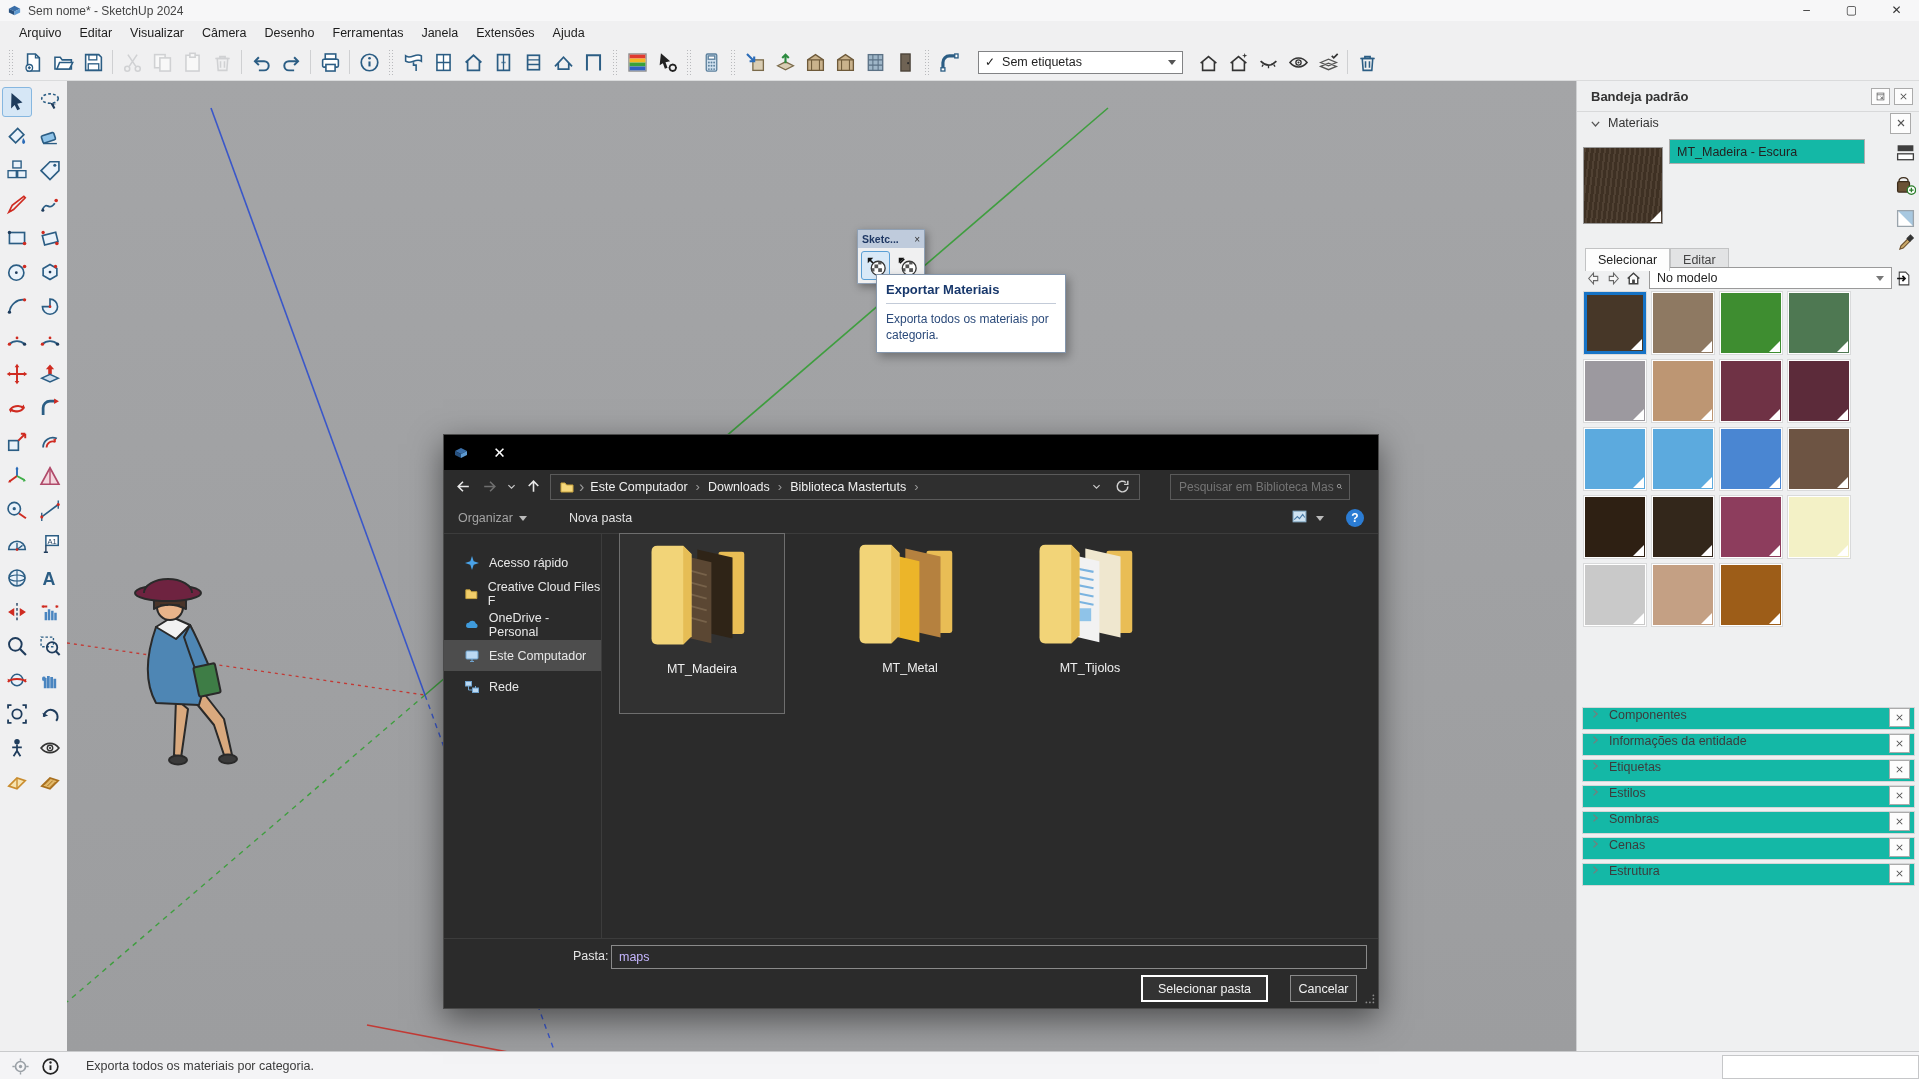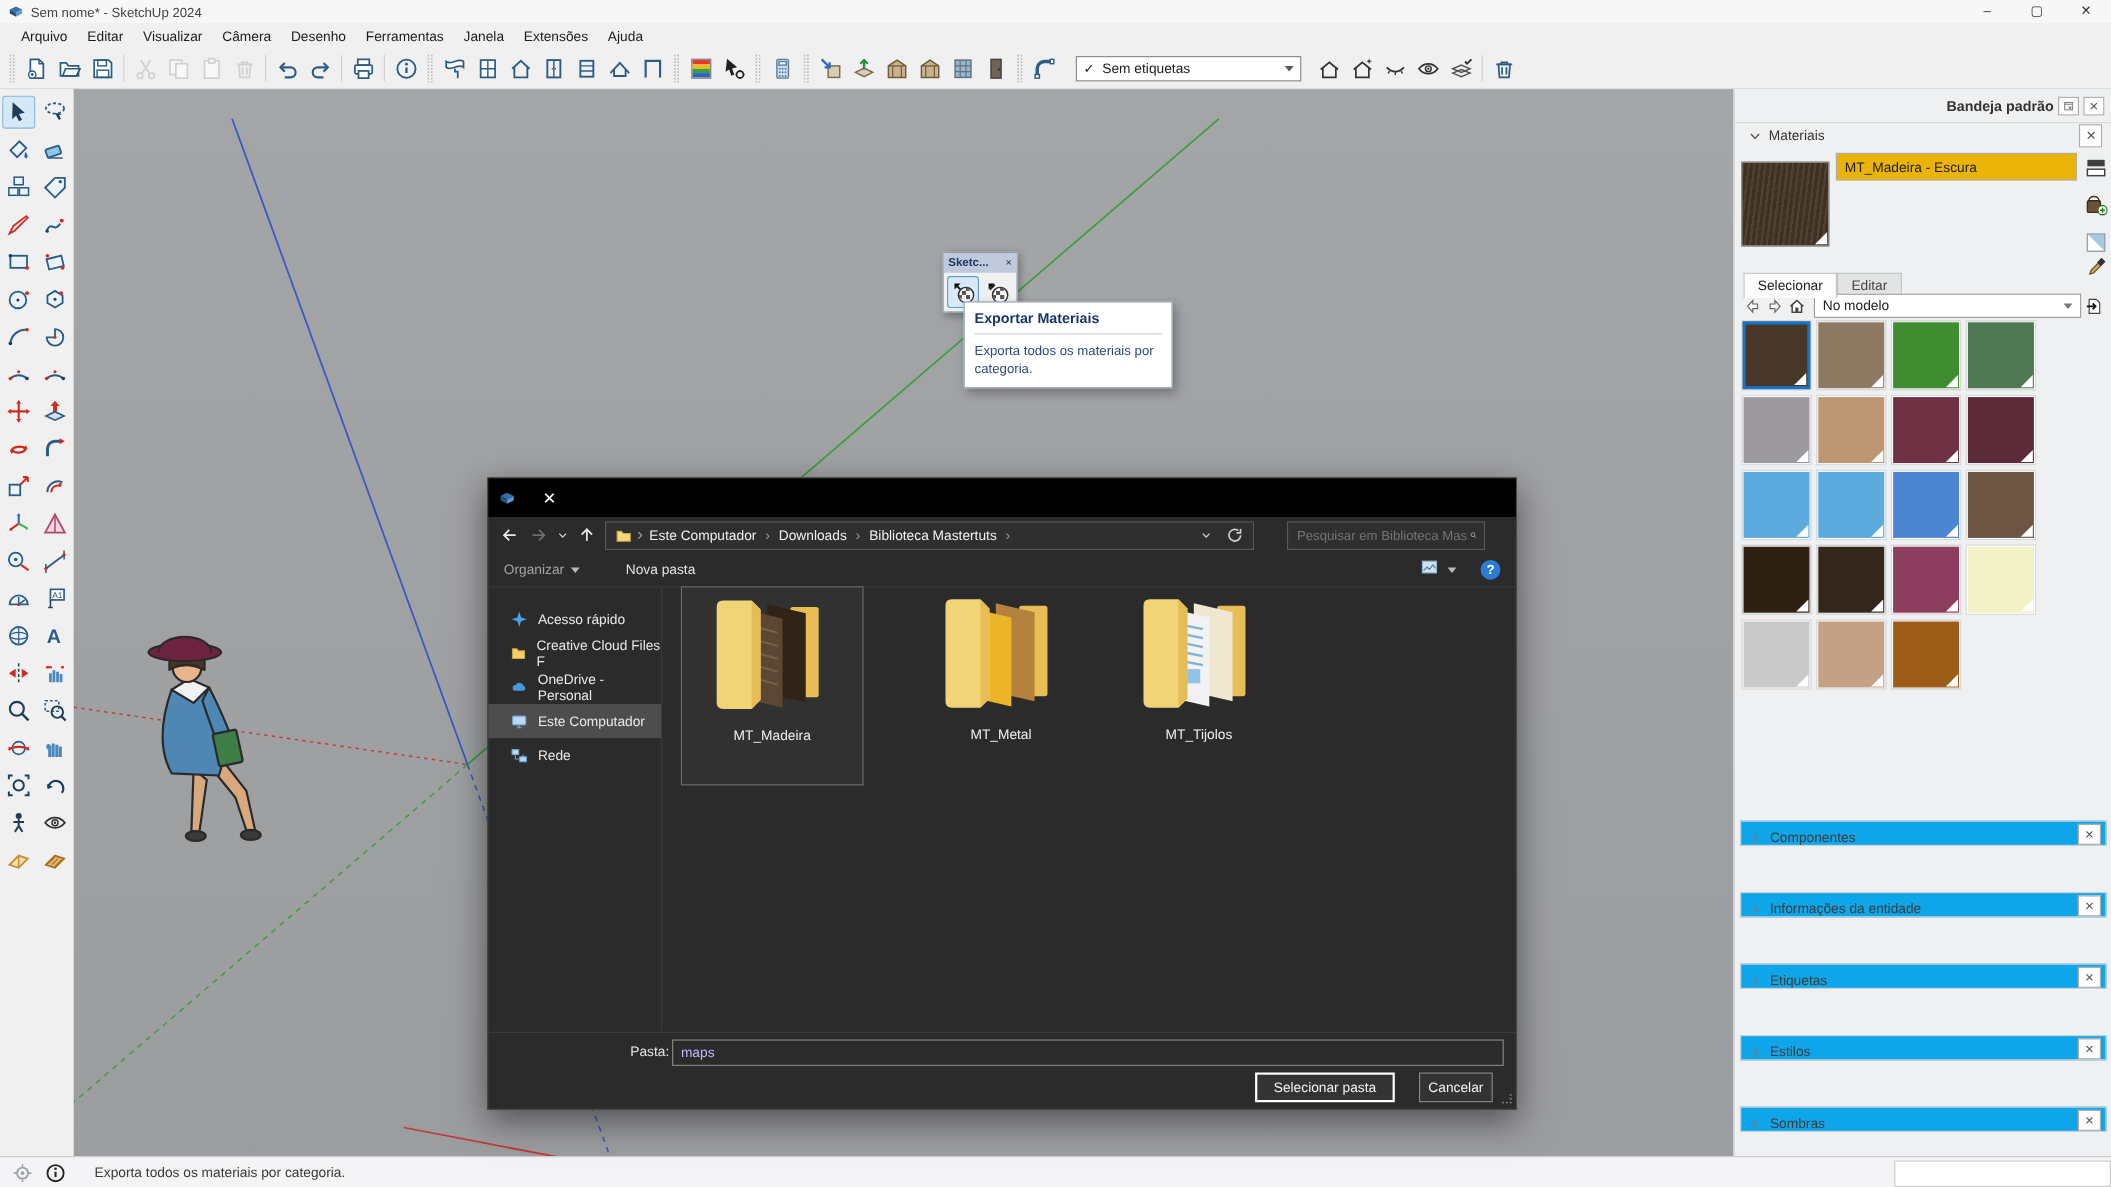--- a/index.html
+++ b/index.html
@@ -98,49 +98,49 @@
   #pasta-input{position:absolute;left:167px;top:6px;width:756px;height:24px;background:#2b2b2b;border:1px solid #8a8a8a;
       color:#c4b5fd;font-size:12.5px;font-family:inherit;padding:0 7px;box-sizing:border-box;outline:none;}
   .dlg-btn{position:absolute;top:36px;height:27px;background:#333;border:1px solid #8a8a8a;color:#f2f2f2;
       font-size:12.5px;font-family:inherit;display:flex;align-items:center;justify-content:center;box-sizing:border-box;}
   #btn-select{left:697px;width:127px;border:2px solid #fff;}
   #btn-cancel{left:846px;width:67px;}
   #dlg-grip{position:absolute;right:2px;bottom:2px;width:14px;height:14px;}
 
   
   #tray{left:1576px;top:81px;width:343px;height:970px;background:#eff0f1;border-left:1px solid #cfd0d2;box-sizing:border-box;}
-  #tray-header{height:26px;display:flex;align-items:center;padding:2px 6px 0 14px;text-align:right;}
+  #tray-header{height:26px;display:flex;align-items:center;padding:2px 6px 0 14px;}
   #tray-header .t{font-size:13px;font-weight:bold;color:#333;flex:1;}
   .sq-btn{width:17px;height:15px;border:1px solid #ababab;background:#fdfdfd;display:flex;align-items:center;justify-content:center;margin-left:4px;color:#555;}
   .sq-btn .icon{width:11px;height:11px;}
   #mat-head{position:absolute;left:0;top:30px;width:100%;height:22px;display:flex;align-items:center;border-top:1px solid #d8d9da;}
   #mat-head .chev{width:13px;height:13px;margin-left:12px;}
   #mat-head .t{font-size:12.5px;color:#333;margin-left:6px;flex:1;}
   #mat-close{width:19px;height:19px;border:1px solid #ababab;background:#fdfdfd;display:flex;align-items:center;justify-content:center;margin-right:8px;color:#555;}
   #mat-close .icon{width:12px;height:12px;}
   #mat-thumb{position:absolute;left:6px;top:66px;width:80px;height:77px;border:1px solid #9a9a9a;box-sizing:border-box;
       background:#473728 repeating-linear-gradient(97deg,rgba(255,255,255,.05) 0 2px,rgba(0,0,0,.12) 2px 5px);}
   #mat-thumb:after,.swatch:after{content:"";position:absolute;right:1px;bottom:1px;border-left:11px solid transparent;border-bottom:11px solid #fff;}
-  #mat-name{position:absolute;left:92px;top:58px;width:219px;height:25px;background:#eab308;border:1px solid #aeaeae;
+  #mat-name{position:absolute;left:92px;top:58px;width:196px;height:25px;background:#14b8a6;border:1px solid #aeaeae;
       font-size:12.5px;color:#222;font-family:inherit;padding:0 7px;box-sizing:border-box;outline:none;}
   #mat-side{position:absolute;left:318px;top:61px;display:flex;flex-direction:column;gap:8px;}
   #mat-side .icon{width:21px;height:21px;}
   #eyedrop{position:absolute;left:320px;top:153px;width:18px;height:18px;}
   .tab-row{position:absolute;left:8px;top:167px;display:flex;}
   .tab{height:22px;padding:0 12px;font-size:12.5px;color:#444;background:#e2e3e4;border:1px solid #c2c3c4;border-bottom:none;display:flex;align-items:center;}
   .tab.active{background:#fdfdfd;color:#222;position:relative;z-index:2;}
   #mat-nav{position:absolute;left:8px;top:186px;display:flex;align-items:center;gap:3px;width:327px;}
   #mat-nav .icon{width:17px;height:17px;}
   #coll-combo{flex:1;height:22px;background:#fff;border:1px solid #9a9a9a;display:flex;align-items:center;font-size:12.5px;color:#222;padding:0 7px;box-sizing:border-box;margin-left:4px;}
   #coll-combo .caret{margin-left:auto;width:0;height:0;border-left:4px solid transparent;border-right:4px solid transparent;border-top:5px solid #777;}
   #swatches{position:absolute;left:7px;top:211px;width:270px;display:grid;grid-template-columns:repeat(4,62px);gap:6px;}
   .swatch{width:62px;height:62px;background:var(--c);border:1px solid #fff;outline:1px solid #d9dadb;box-sizing:border-box;position:relative;}
   .swatch.selected{border:3px solid #1673c6;}
   #tray-sections{position:absolute;left:5px;top:626px;width:333px;display:flex;flex-direction:column;gap:3px;}
-  .tray-sec{height:23px;background:#0ea5e9;border:1px solid #d5d6d7;display:flex;align-items:flex-end;box-sizing:border-box;margin-top:39px;}
+  .tray-sec{height:23px;background:#14b8a6;border:1px solid #d5d6d7;display:flex;align-items:flex-start;box-sizing:border-box;}
   .tray-sec .chev{width:12px;height:12px;margin-left:6px;}
   .tray-sec .t{font-size:12.5px;color:#3c3c3c;margin-left:8px;flex:1;}
   .tray-sec .sq-btn{width:19px;height:17px;margin-right:4px;}
 
   
   #statusbar{left:0;top:1051px;width:1919px;height:28px;background:#f4f4f6;border-top:1px solid #c9cacc;display:flex;align-items:center;}
   #statusbar .icon{width:19px;height:19px;margin-left:11px;}
   #status-msg{margin-left:26px;font-size:12.5px;color:#3a3a3a;}
   #measure-box{position:absolute;right:0;top:3px;width:197px;height:24px;background:#fff;border:1px solid #c6c7c9;
       font-family:inherit;font-size:12px;padding:0 6px;box-sizing:border-box;outline:none;color:#222;}

